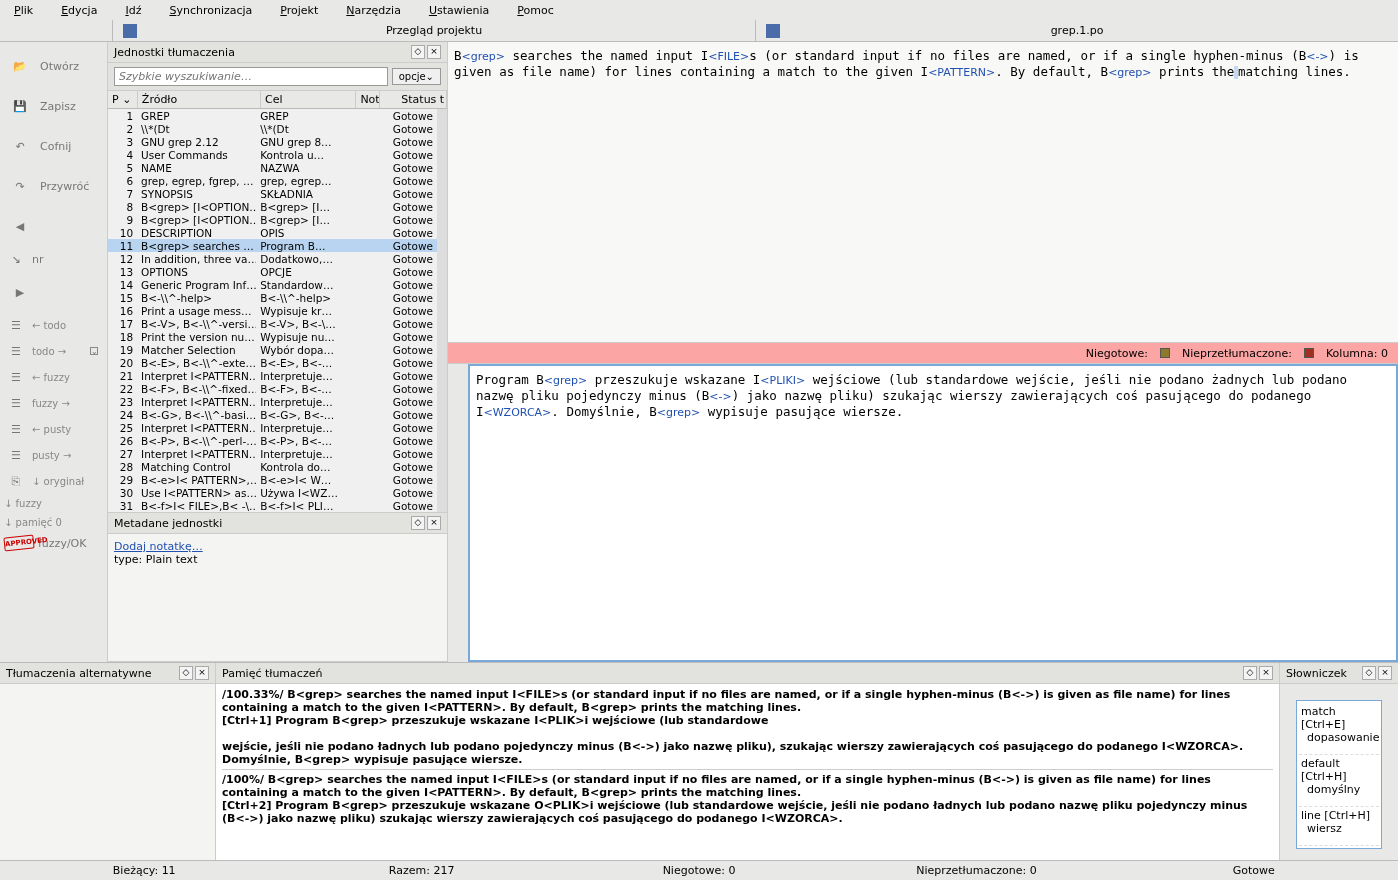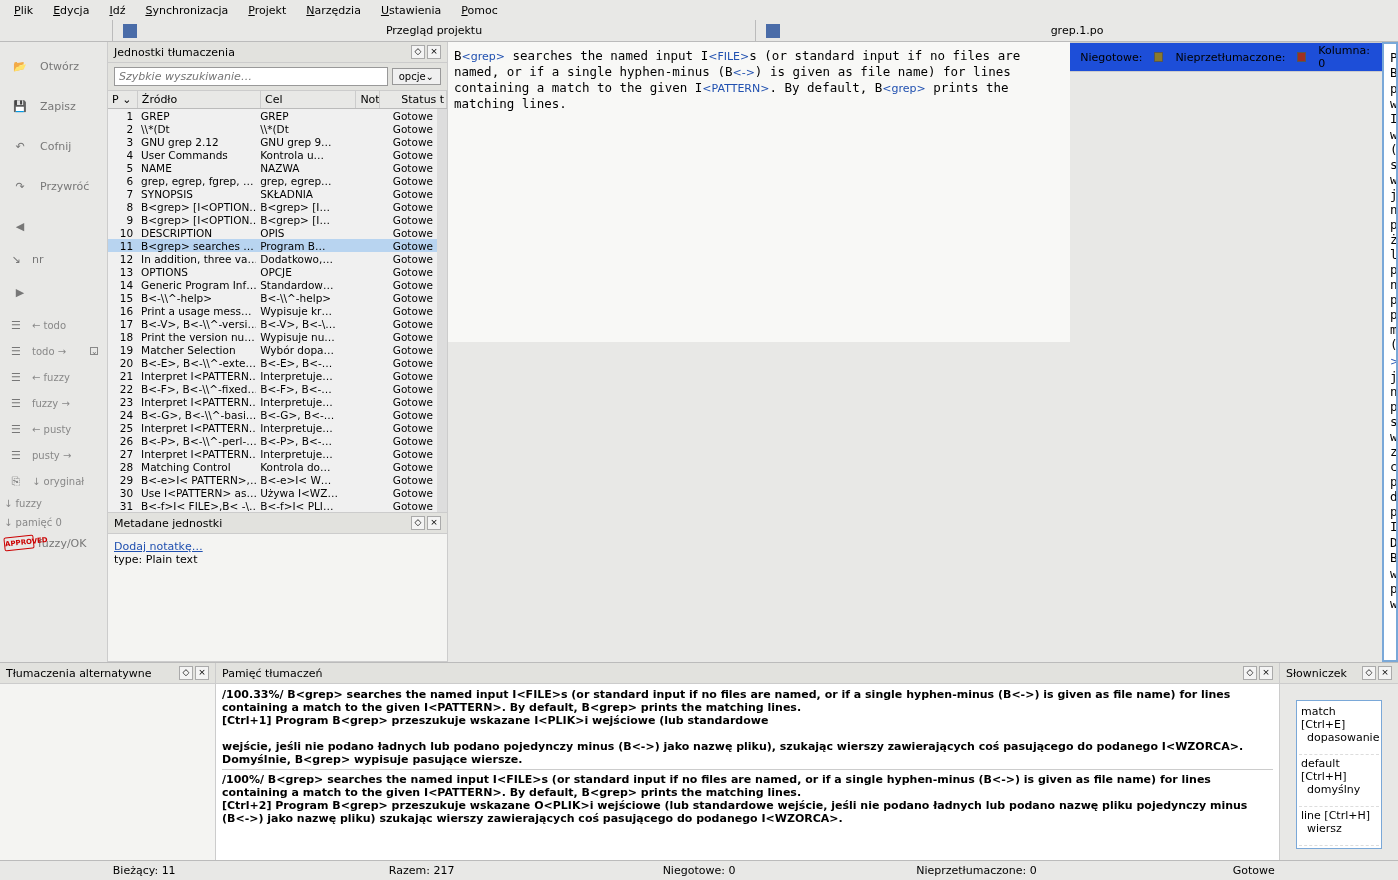--- a/index.html
+++ b/index.html
@@ -1,17 +1,17 @@
 <!DOCTYPE html>
 <html><head>
 <meta charset="utf-8">
 <style>
 * { margin: 0; padding: 0; box-sizing: border-box; font-family: "DejaVu Sans", Arial, sans-serif; font-size: 11px; }
 body { width: 1398px; height: 880px; background: #e8e8e6; display: flex; flex-direction: column; overflow: hidden; }
-.menubar { height: 20px; display: flex; align-items: center; padding: 0 4px; gap: 0; }
+.menubar { height: 20px; display: flex; align-items: center; padding: 0 4px; gap: 8px; }
 .menubar .menu-item { padding: 2px 10px; cursor: pointer; }
 .menubar .menu-item u { text-decoration: underline; }
 .top-toolbar { display: flex; height: 22px; border-bottom: 1px solid #bbb; }
 .top-toolbar .left-gap { width: 112px; }
 .top-toolbar .tab { flex: 1; background: #e8e8e6; border-left: 1px solid #bbb; display: flex; align-items: center; justify-content: center; position: relative; }
 .top-toolbar .tab .tab-icon { width: 14px; height: 14px; background: #4a6ca8; position: absolute; left: 10px; display: inline-block; }
 .main { flex: 1; display: flex; min-height: 0; }
 .left-toolbar { width: 108px; border-right: 1px solid #ccc; padding: 4px 2px; display: flex; flex-direction: column; gap: 0; }
 .tool-btn { display: flex; align-items: center; gap: 4px; padding: 4px 2px; color: #777; cursor: pointer; }
 .tool-btn .ico { width: 32px; height: 32px; display: inline-flex; align-items: center; justify-content: center; }
@@ -33,27 +33,27 @@
 .tbody { flex: 1; overflow-y: auto; background: #f0f0f0; }
 .trow { display: flex; background: #f0f0f0; height: 13px; align-items: center; }
 .trow.sel { background: #b8d4f0; }
 .trow .td { padding: 0 4px; overflow: hidden; white-space: nowrap; font-size: 10.5px; }
 .trow .td.col-p { text-align: right; }
 .scrollbar-mock { width: 10px; background: #ddd; }
 .units-table .body-wrap { display: flex; flex: 1; min-height: 0; }
 .meta-panel { height: 149px; display: flex; flex-direction: column; border-bottom: 1px solid #ccc; }
 .meta-body { padding: 6px; flex: 1; background: #f4f4f2; }
 .meta-body a { color: #2050b0; text-decoration: underline; }
-.right-col { flex: 1; display: flex; flex-direction: row; min-height: 0; }
+.right-col { flex: 1; display: flex; flex-direction: column; min-height: 0; }
 .editor-src { height: 300px; padding: 6px; background: #f8f8f6; font-family: monospace; font-size: 12.5px; line-height: 15px; overflow: hidden; }
 .editor-src .sel-bg { background: #c6d8f0; }
-.mono-info { height: 30px; background: #1d4ed8; border-top: 1px solid #ccc; border-bottom: 1px solid #ccc; display: flex; align-items: center; justify-content: flex-end; gap: 12px; padding: 0 10px; font-size: 11px; }
+.mono-info { height: 22px; background: #fca5a5; border-top: 1px solid #ccc; border-bottom: 1px solid #ccc; display: flex; align-items: center; justify-content: flex-end; gap: 12px; padding: 0 10px; font-size: 11px; }
 .mono-info .box { width: 10px; height: 10px; display: inline-block; border: 1px solid #555; }
 .mono-info .box.olive { background: #8a7a2a; } .mono-info .box.red { background: #a03020; }
-.editor-tgt { flex: 1; padding: 6px; background: #fff; border: 2px solid #7aa8d8; font-family: monospace; font-size: 12.5px; line-height: 15px; overflow: hidden; }
+.editor-tgt { flex: 1; padding: 6px; background: #fff; border: 2px solid #7aa8d8; font-family: monospace; font-size: 12.5px; line-height: 15px; overflow: hidden; margin-left: 20px; }
 .editor-tgt .tag, .editor-src .tag { color: #2050b0; }
 .bottom { height: 198px; display: flex; border-top: 1px solid #bbb; }
 .bottom .alt-panel { width: 216px; display: flex; flex-direction: column; border-right: 1px solid #ccc; }
 .bottom .tm-panel { flex: 1; display: flex; flex-direction: column; border-right: 1px solid #ccc; min-width: 0; }
 .bottom .gloss-panel { width: 118px; display: flex; flex-direction: column; }
 .tm-body { flex: 1; background: #fff; padding: 4px 6px; font-size: 11px; overflow: hidden; }
 .tm-body b { font-weight: bold; }
 .gloss-body { flex: 1; background: #fff; border: 1px solid #7aa8d8; margin: 16px; padding: 2px; font-size: 10.5px; }
 .gloss-item { padding: 2px 2px 10px 2px; border-bottom: 1px dashed #ddd; }
 .statusbar { height: 20px; border-top: 1px solid #bbb; display: flex; align-items: center; padding: 2px 10px; gap: 9px; font-size: 11px; }
@@ -191,21 +191,21 @@
             <div class="trow">
               <div class="td col-p">2</div>
               <div class="td col-zrodlo">\\*(Dt</div>
               <div class="td col-cel">\\*(Dt</div>
               <div class="td col-not"></div>
               <div class="td col-status">Gotowe</div>
             </div>
             <div class="trow">
               <div class="td col-p">3</div>
               <div class="td col-zrodlo">GNU grep 2.12</div>
-              <div class="td col-cel">GNU grep 9…</div>
+              <div class="td col-cel">GNU grep 8…</div>
               <div class="td col-not"></div>
               <div class="td col-status">Gotowe</div>
             </div>
             <div class="trow">
               <div class="td col-p">4</div>
               <div class="td col-zrodlo">User Commands</div>
               <div class="td col-cel">Kontrola u…</div>
               <div class="td col-not"></div>
               <div class="td col-status">Gotowe</div>
             </div>

